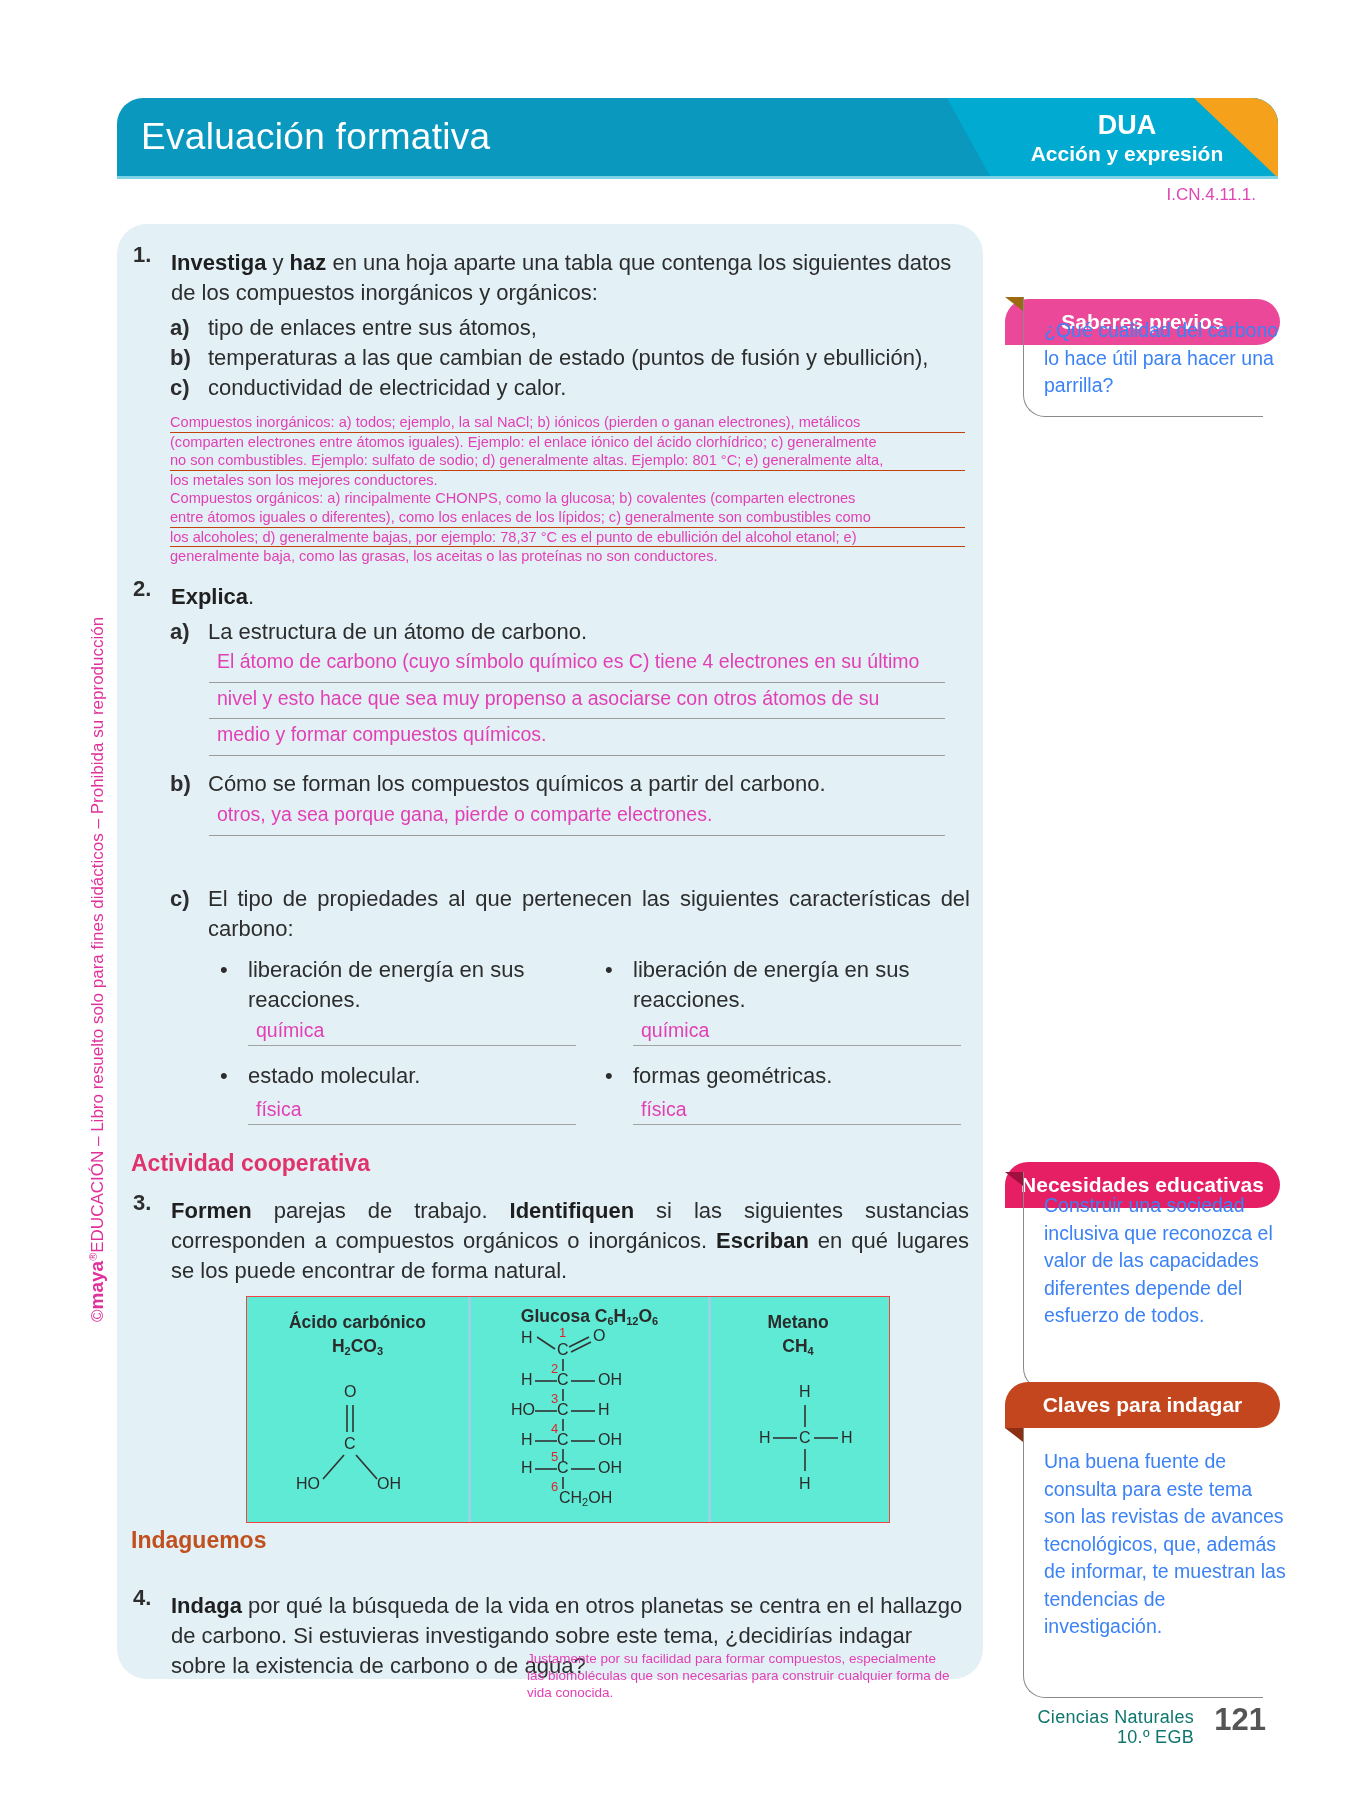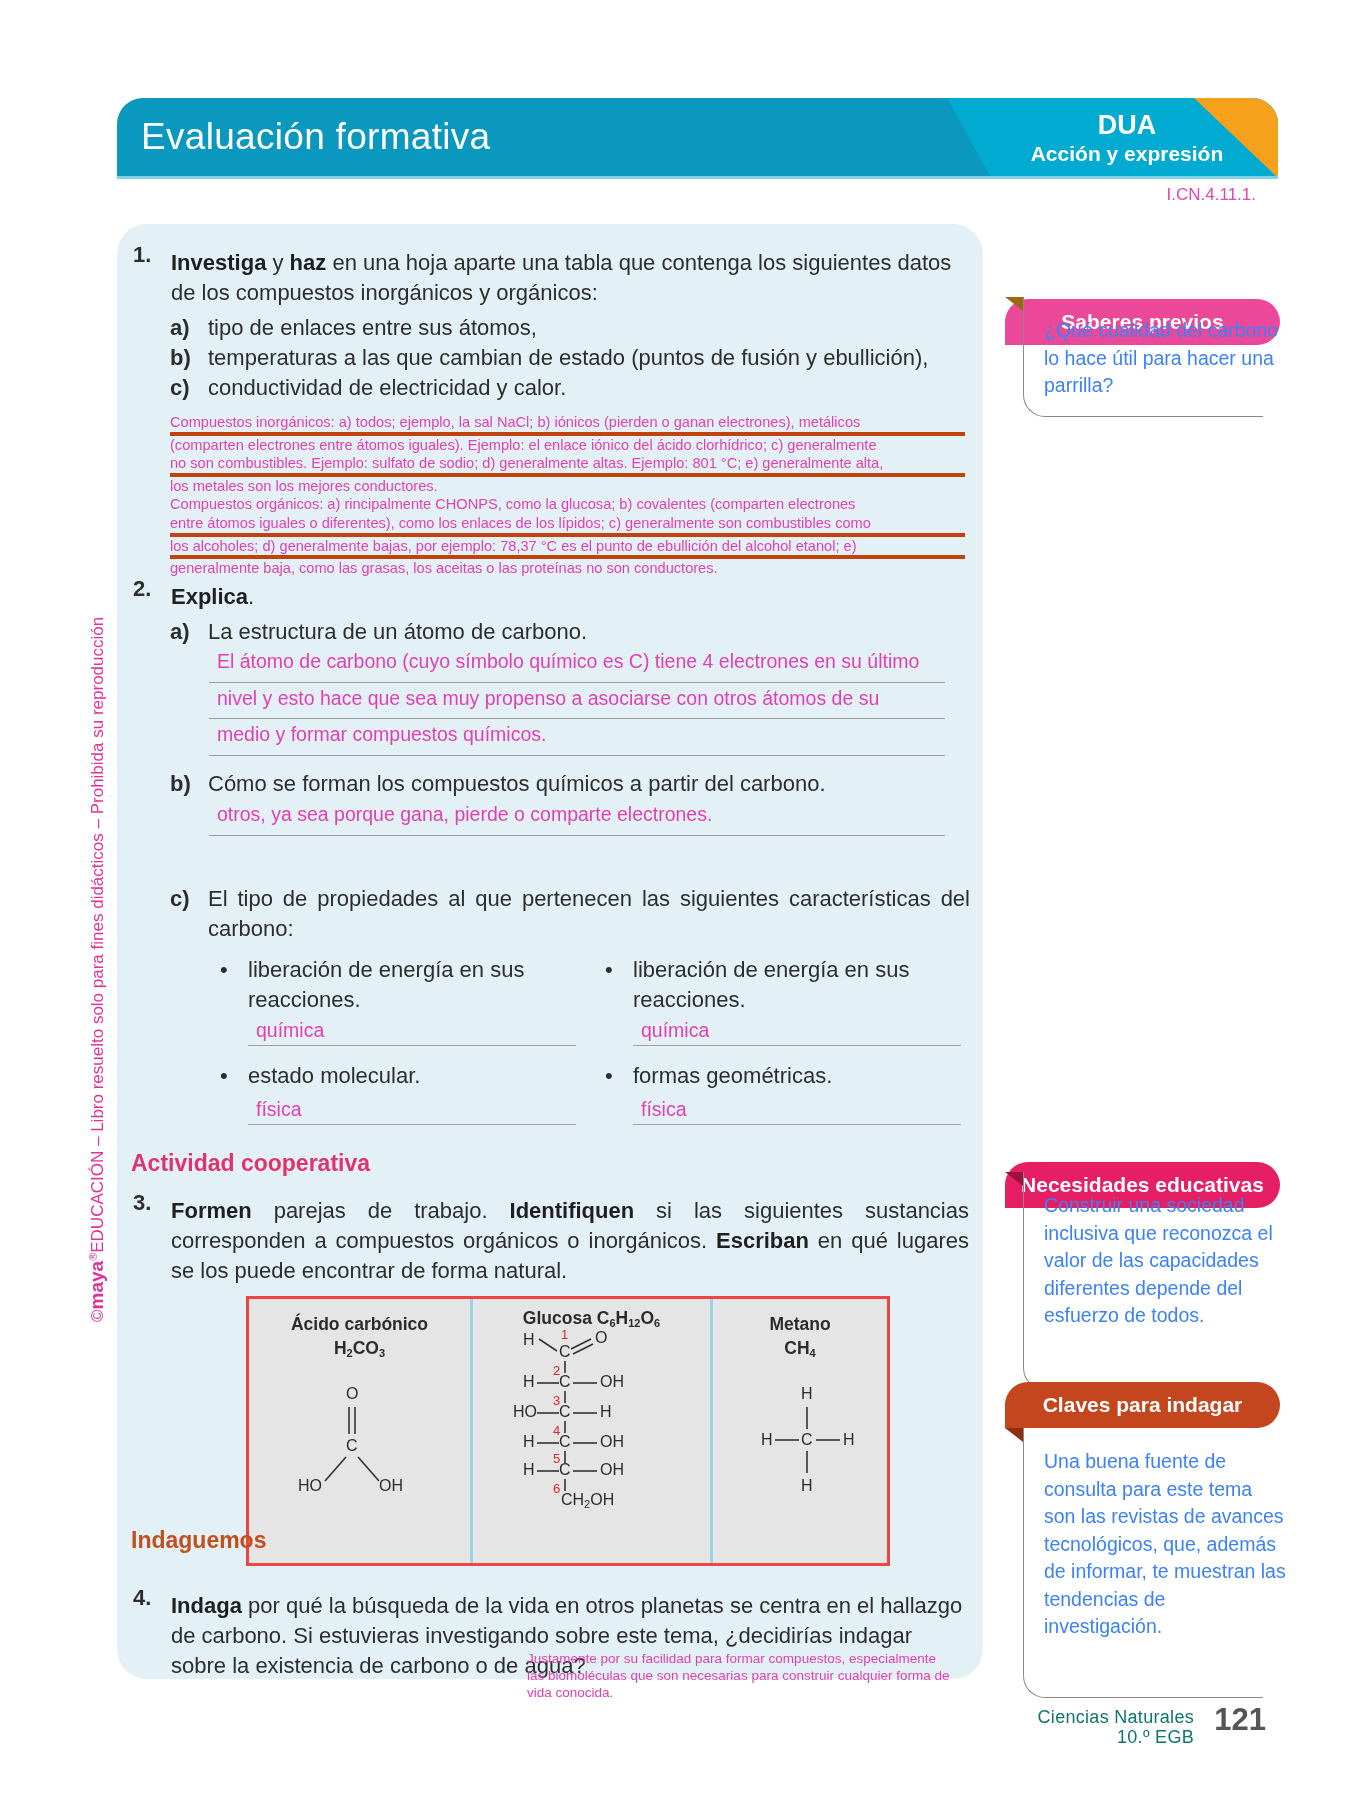--- a/index.html
+++ b/index.html
@@ -25,35 +25,35 @@
 
   .q { position: absolute; font-size: 22px; line-height: 30px; color: #2d2d2d; }
   .q .num { position: absolute; left: 0; font-weight: bold; }
   .q .txt { display: block; padding-left: 38px; margin-top: 8px; }
   b { font-weight: bold; color: #1f1f1f; }
   .sub { position: absolute; font-size: 22px; line-height: 30px; color: #2d2d2d; }
   .sub .lbl { position: absolute; left: 0; font-weight: bold; }
   .sub .txt { display: block; padding-left: 38px; }
 
   .ans-small { position: absolute; left: 170px; font-size: 14.6px; line-height: 18.6px; color: #e23fb4; }
-  .ans-small .line { display: block; border-bottom: 4px solid #c2410c; white-space: nowrap; }
+  .ans-small .line { display: block; border-bottom: 1px solid #c2410c; white-space: nowrap; }
   .ans-small .line.noline { border-bottom: none; }
 
   .ans { position: absolute; font-size: 19.5px; color: #e23fb4; }
   .ans .line { display: block; height: 36.5px; line-height: 30px; border-bottom: 1.5px solid #9c9c9c; white-space: nowrap; padding-left: 8px; }
 
   .bullet { position: absolute; font-size: 22px; line-height: 30px; color: #2d2d2d; }
   .bullet .dot { position: absolute; left: 0; top: 0; }
   .bullet .txt { display: block; padding-left: 28px; }
   .blank { position: absolute; height: 30px; border-bottom: 1.5px solid #a3a3a3; font-size: 19.5px; color: #e23fb4; padding-left: 8px; line-height: 28px; }
 
   .section-title { position: absolute; font-size: 23px; font-weight: bold; }
 
   
-  .struct-table { position: absolute; left: 246px; top: 1296px; width: 644px; height: 270px; border: 3px solid #ef4444; background: #e5e5e5; display: flex; }
+  .struct-table { position: absolute; left: 246px; top: 1296px; width: 644px; height: 227px; border: 1px solid #ef4444; background: #5eead4; display: flex; }
   .struct-cell { position: relative; height: 100%; border-right: 3px solid #94d6e4; }
   .struct-cell:last-child { border-right: none; }
   .cell-title { position: absolute; width: 100%; text-align: center; font-size: 17.5px; font-weight: bold; color: #2b2b2b; line-height: 23px; }
   sub { font-size: 11px; vertical-align: -3px; }
   .chem { position: absolute; font-size: 16px; color: #2b2b2b; font-family: "Liberation Sans", sans-serif; }
   .cnum { position: absolute; font-size: 13px; color: #e0242d; }
   svg.bonds { position: absolute; left: 0; top: 0; }
 
   
   .sbox { position: absolute; left: 1005px; width: 275px; }

